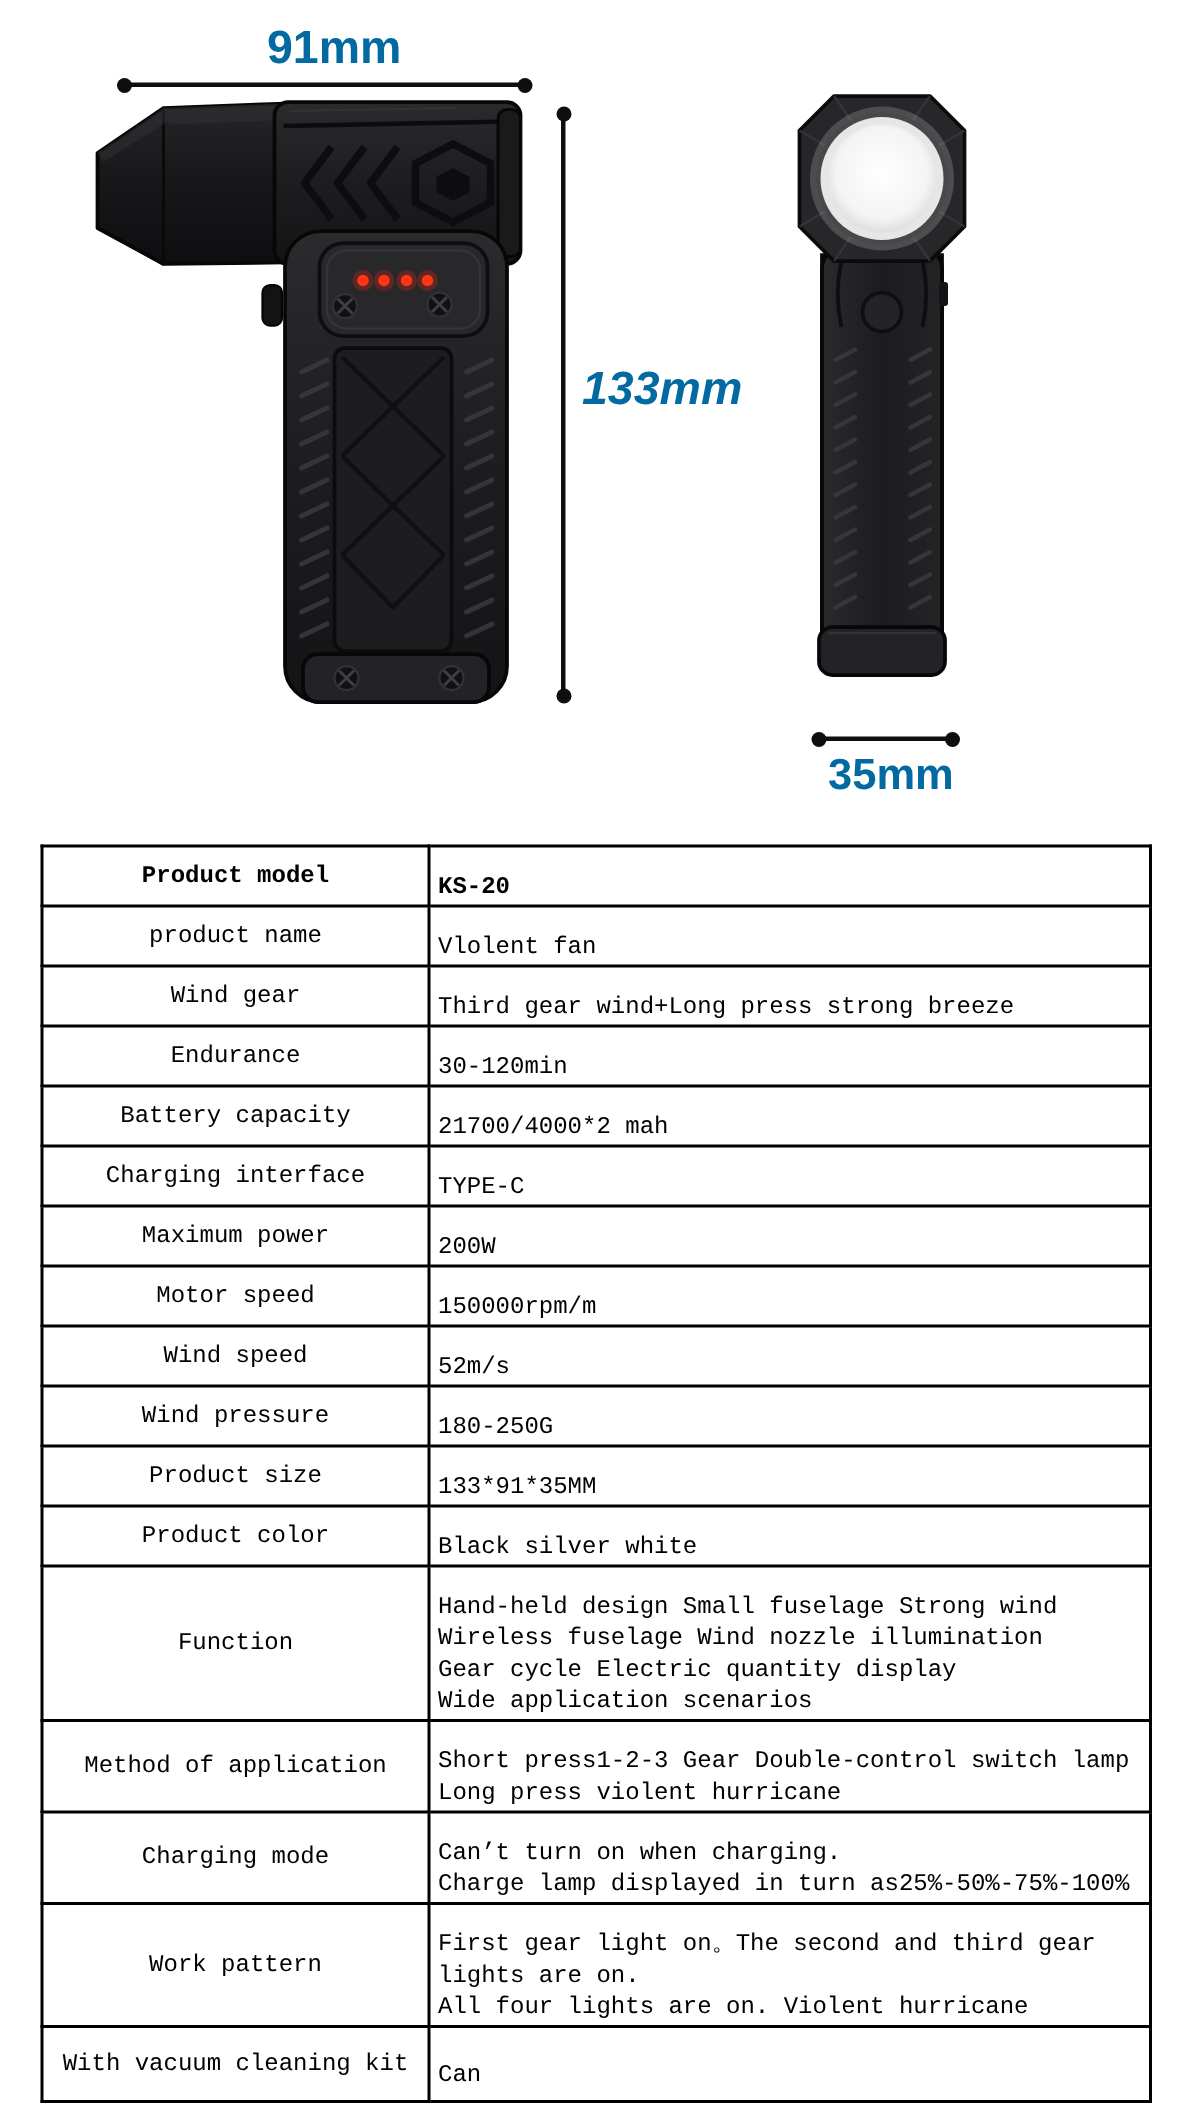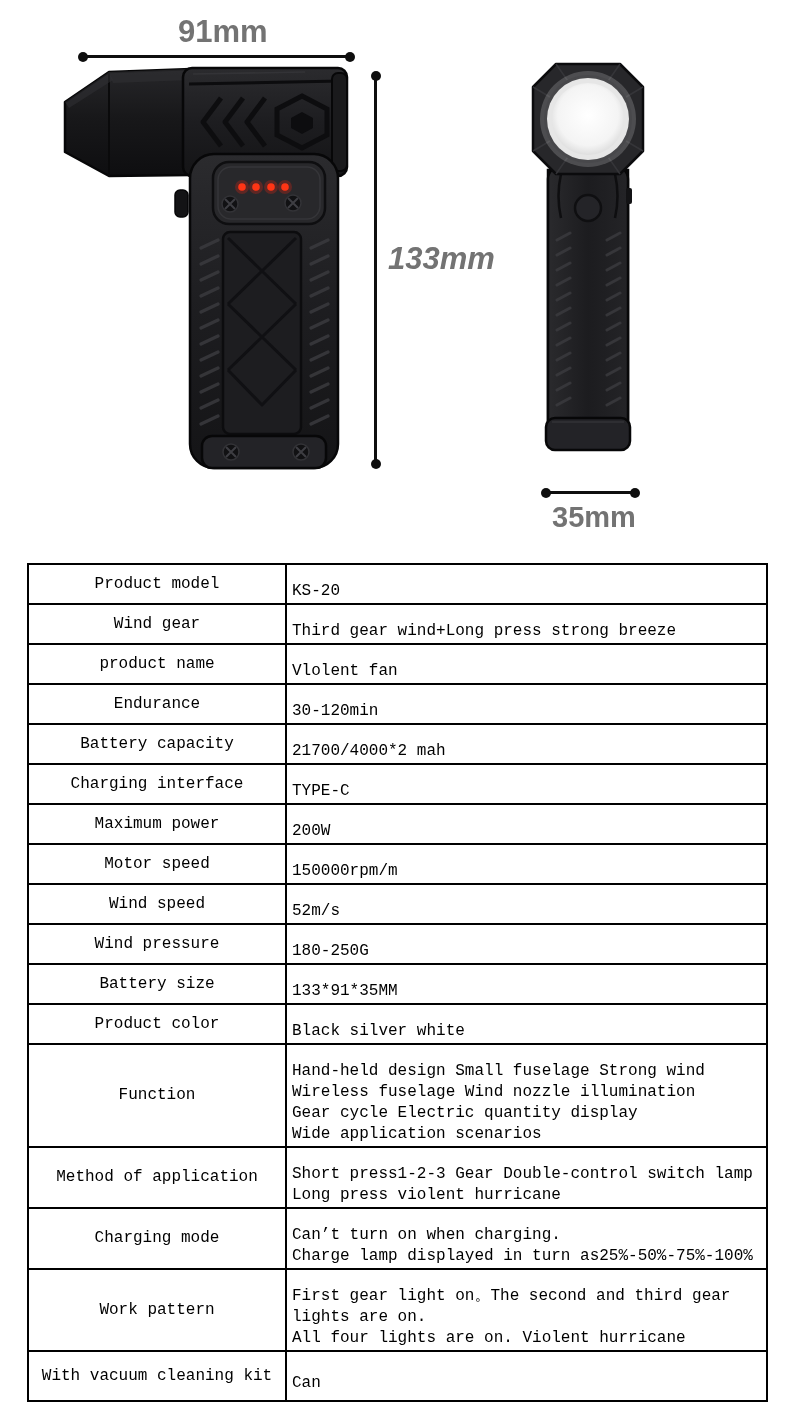--- a/index.html
+++ b/index.html
@@ -3,21 +3,21 @@
 <meta charset="utf-8">
 <style>
   * { margin:0; padding:0; box-sizing:border-box; }
   html,body { background:#ffffff; }
   .canvas {
     position:relative; width:790px; height:1405px; background:#ffffff;
     font-family:"Liberation Sans", sans-serif; overflow:hidden;
   }
   
   .dim-label {
-    position:absolute; color:#737373; font-weight:700;
+    position:absolute; color:#0369a1; font-weight:700;
     font-family:"Liberation Sans", sans-serif; white-space:nowrap;
   }
   .dim-w  { left:178px; top:14px;  font-size:31px; }
   .dim-h  { left:388px; top:241px; font-size:31px;font-style:italic; }
   .dim-d  { left:552px; top:501px; font-size:29px; }
   .dim-line { position:absolute; background:#0e0e0e; }
   .dim-line .dot {
     position:absolute; width:10px; height:10px; border-radius:50%; background:#0e0e0e;
   }
   .line-w { left:83px; top:55px; width:267px; height:3px; }
@@ -37,21 +37,21 @@
     font-size:16px; color:#000;
   }
   table.spec td {
     border:2px solid #000; vertical-align:middle;
     line-height:21px; overflow:hidden;
   }
   td.label { width:258px; text-align:center; padding:0 4px; }
   td.value { width:481px; text-align:left; padding:16px 2px 1px 5px; }
   .pre { white-space:pre-line; }
   tr.t-row td      { height:37px; }
-  tr.row-model td  { font-weight:400;margin-top:16px; }
+  tr.row-model td  { font-weight:700;margin-top:16px; }
   tr.row-function td { height:86px; }
   tr.row-method td   { height:43px; }
   tr.row-charging td { height:42px; }
   tr.row-work td     { height:65px; }
   tr.row-last td     { height:50px; }
 </style>
 </head>
 <body>
 
 <div class="canvas">
@@ -266,28 +266,28 @@
   </svg>
 
   <div class="spec-wrap">
     <table class="spec">
       <tbody>
         <tr class="t-row row-model">
           <td class="label">Product model</td>
           <td class="value">KS-20</td>
         </tr>
         <tr class="t-row">
+          <td class="label">product name</td>
+          <td class="value">Vlolent fan</td>
+        </tr>
+        <tr class="t-row">
           <td class="label">Wind gear</td>
           <td class="value">Third gear wind+Long press strong breeze</td>
         </tr>
         <tr class="t-row">
-          <td class="label">product name</td>
-          <td class="value">Vlolent fan</td>
-        </tr>
-        <tr class="t-row">
           <td class="label">Endurance</td>
           <td class="value">30-120min</td>
         </tr>
         <tr class="t-row">
           <td class="label">Battery capacity</td>
           <td class="value">21700/4000*2 mah</td>
         </tr>
         <tr class="t-row">
           <td class="label">Charging interface</td>
           <td class="value">TYPE-C</td>
@@ -302,21 +302,21 @@
         </tr>
         <tr class="t-row">
           <td class="label">Wind speed</td>
           <td class="value">52m/s</td>
         </tr>
         <tr class="t-row">
           <td class="label">Wind pressure</td>
           <td class="value">180-250G</td>
         </tr>
         <tr class="t-row">
-          <td class="label">Battery size</td>
+          <td class="label">Product size</td>
           <td class="value">133*91*35MM</td>
         </tr>
         <tr class="t-row">
           <td class="label">Product color</td>
           <td class="value">Black silver white</td>
         </tr>
         <tr class="t-row row-function">
           <td class="label">Function</td>
           <td class="value pre">Hand-held design Small fuselage Strong wind
 Wireless fuselage Wind nozzle illumination

